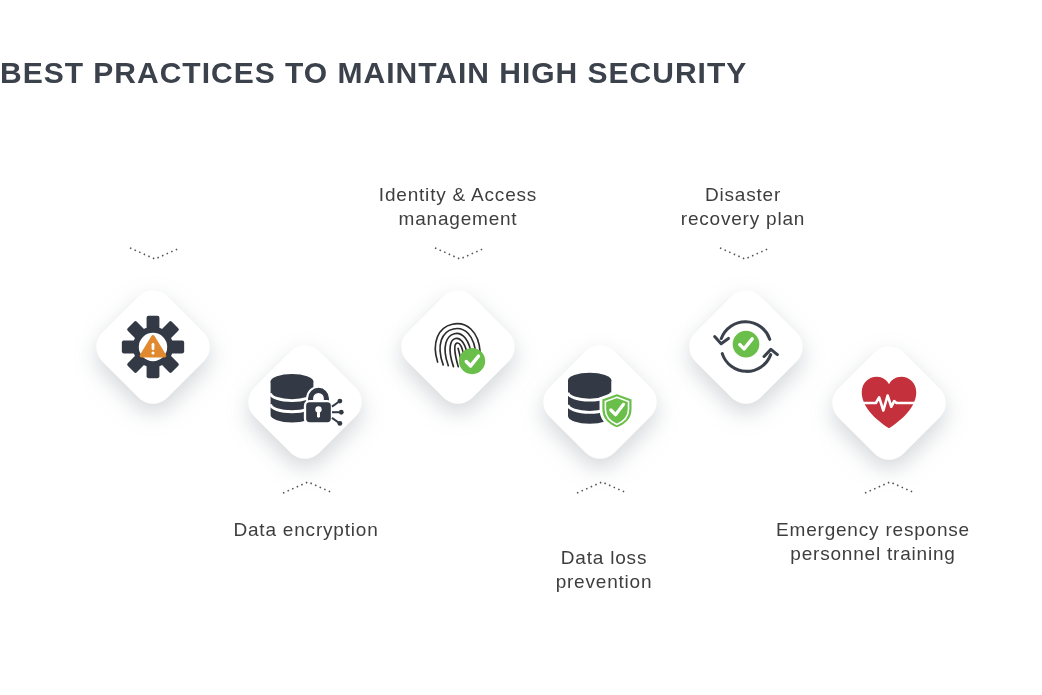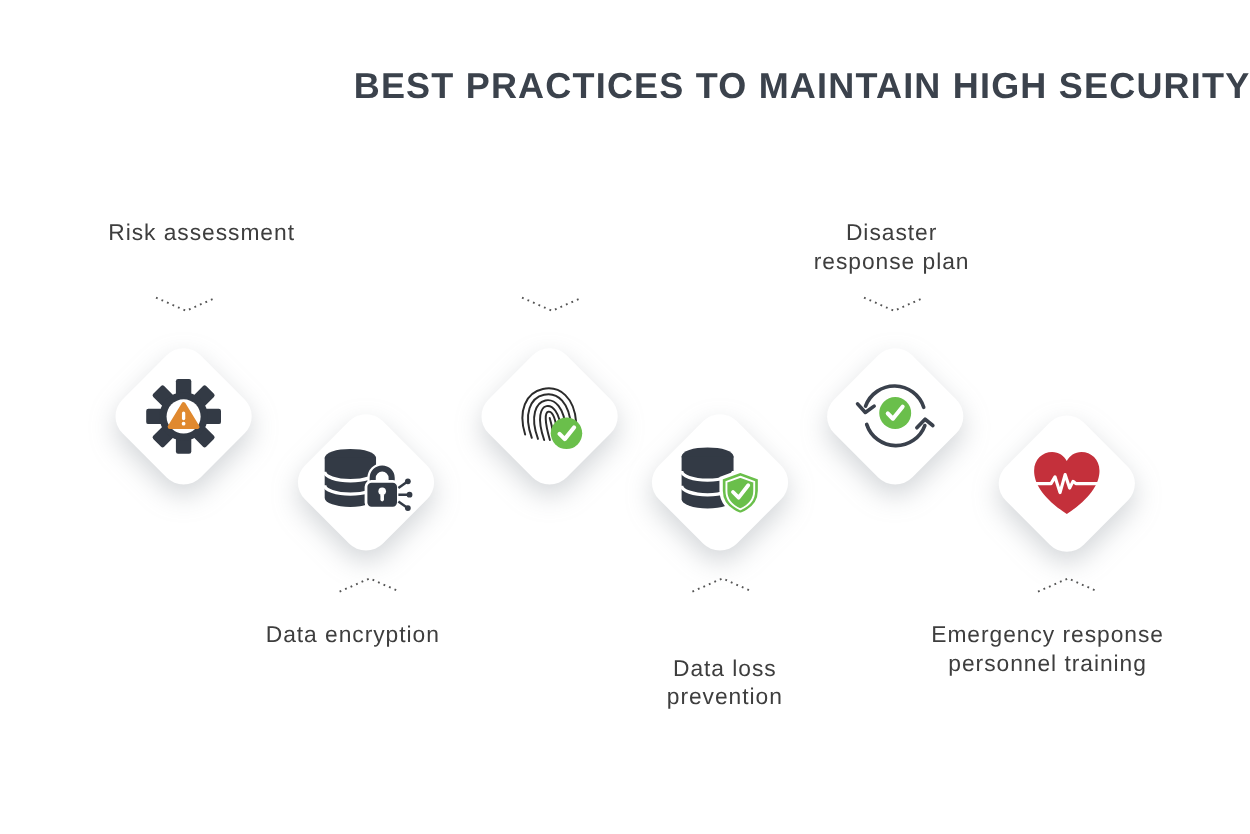--- a/index.html
+++ b/index.html
@@ -4,21 +4,21 @@
 <style>
   html,body{margin:0;padding:0;}
   body{
     width:1042px;height:695px;background:#ffffff;overflow:hidden;
     font-family:"Liberation Sans", sans-serif;position:relative;
   }
   .canvas{position:absolute;inset:0;width:1042px;height:695px;}
 
   .page-title{
     position:absolute;top:56px;left:0;width:1042px;
-    text-align:right;font-size:30px;font-weight:700;
+    text-align:left;font-size:30px;font-weight:700;
     letter-spacing:1px;color:#3b424c;
   }
 
   .tile{position:absolute;width:130px;height:130px;}
   .tile-shadow{position:absolute;inset:0;filter:drop-shadow(0 9px 11px rgba(110,118,130,0.30));}
   .tile-box{
     position:absolute;left:19px;top:19px;width:92px;height:92px;
     background:#ffffff;border-radius:20px;transform:rotate(45deg);
   }
   .tile-icon{
@@ -33,24 +33,24 @@
 
   svg{display:block;}
 </style>
 </head>
 <body>
 
 <div class="canvas">
 
   <div class="page-title">BEST PRACTICES TO MAINTAIN HIGH SECURITY</div>
 
-  <div class="label" style="left:58px;top:183px;width:220px;">Risk assessment</div>
-  <div class="label" style="left:668px;top:183px;width:150px;">Disaster response plan</div>
-
-  <div class="label" style="left:184px;top:518px;width:220px;">Data encryption</div>
+  <div class="label" style="left:343px;top:183px;width:230px;">Identity &amp; Access management</div>
+  <div class="label" style="left:668px;top:183px;width:150px;">Disaster recovery plan</div>
+
+  <div class="label" style="left:196px;top:518px;width:220px;">Data encryption</div>
   <div class="label" style="left:534px;top:518px;width:140px;margin-top:28px;">Data loss prevention</div>
   <div class="label" style="left:748px;top:518px;width:250px;">Emergency response personnel training</div>
 
   <div class="chevron" style="left:127px;top:245px;">
     <svg width="56" height="18" viewBox="0 0 56 18">
         <polyline points="3,3 28,14 53,3" fill="none" stroke="#555" stroke-width="1.6" stroke-dasharray="1.5,3.5"></polyline>
       </svg>
   </div>
   <div class="chevron" style="left:432px;top:245px;">
     <svg width="56" height="18" viewBox="0 0 56 18">

